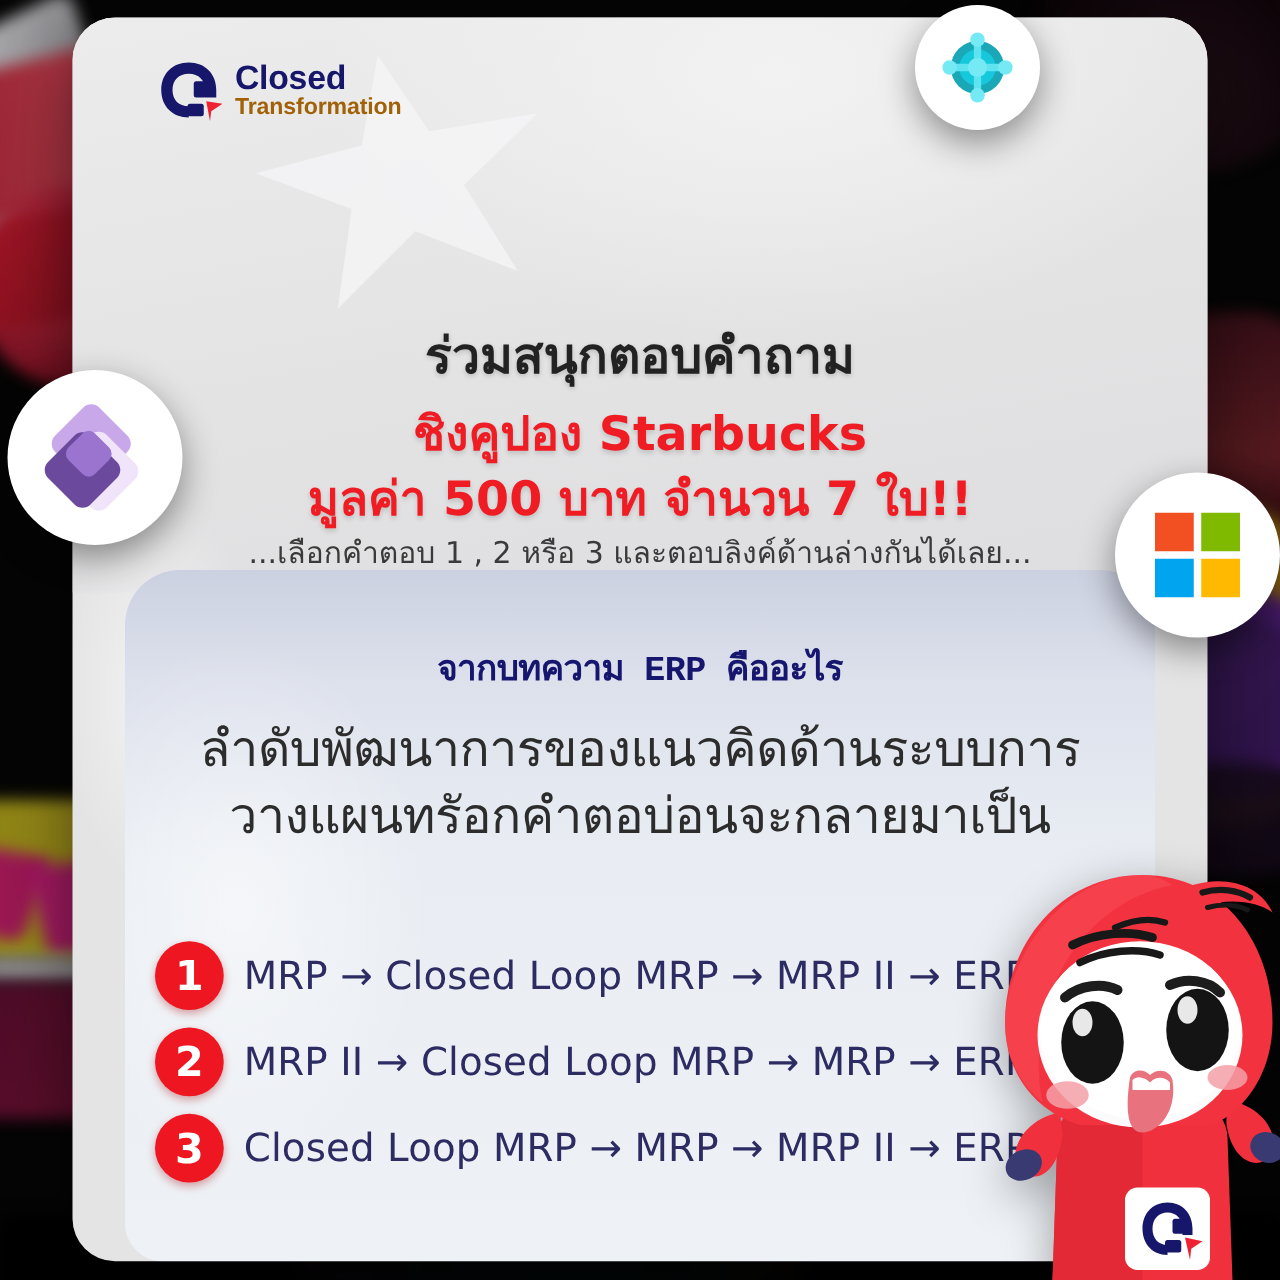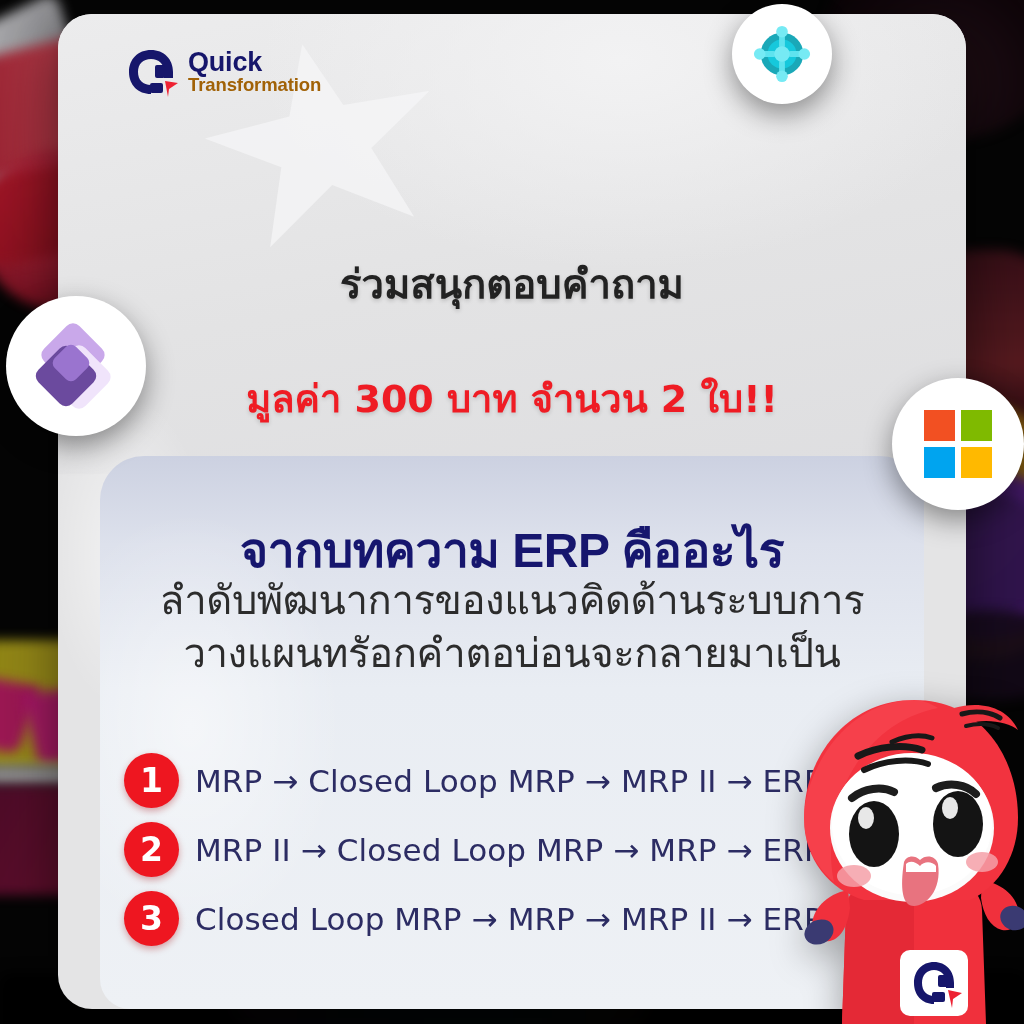--- a/index.html
+++ b/index.html
@@ -223,22 +223,22 @@
   }
   .panel-sheen {
     position: absolute; left: -60px; top: 60px;
     width: 300px; height: 420px;
     background: radial-gradient(ellipse at center, rgba(255,255,255,.5) 0%, rgba(255,255,255,0) 72%);
   }
 
   #q-head {
     position: absolute; left: 0; top: 56px; width: 100%;
     text-align: center;
-    font-family: Liberation Sans, sans-serif;
-    font-weight: 700; font-size: 48px; color: #16166e;
+    font-family: Liberation Mono, monospace;
+    font-weight: 700; font-size: 28px; color: #16166e;
     letter-spacing: -.5px;
   }
 
   #q-body {
     position: absolute; left: 20px; top: 118px; width: 784px;
     text-align: center;
     font-family: "DejaVu Sans", sans-serif;
     font-weight: 400; font-size: 40px; line-height: 1.32;
     color: #2c2c2c;
     letter-spacing: -.4px;
@@ -331,28 +331,30 @@
     <div id="brand">
       <span class="brand-mark">
         <svg width="54" height="54" viewBox="0 0 54 54">
           <path d="M27 5 C14 5 5 14 5 27 C5 40 14 49 27 49 L27 40 C19 40 14 35 14 27 C14 19 19 14 27 14 C35 14 40 19 40 27 L40 33 L49 33 L49 27 C49 14 40 5 27 5 Z" fill="#16166b"></path>
           <rect x="31" y="20" width="10" height="13" rx="2" fill="#16166b"></rect>
           <rect x="26" y="38" width="13" height="10" rx="2" fill="#16166b"></rect>
           <path d="M41 36 L54 38 L45 44 L44 52 Z" fill="#ee2233"></path>
         </svg>
       </span>
       <span class="brand-text">
-        <div class="brand-l1">Quick</div>
+        <div class="brand-l1">Closed</div>
         <div class="brand-l2">Transformation</div>
       </span>
     </div>
 
 
     <div id="sub-join">ร่วมสนุกตอบคำถาม</div>
-    <div class="prize-line" id="prize-2">มูลค่า 300 บาท จำนวน 2 ใบ!!</div>
+    <div class="prize-line" id="prize-1">ชิงคูปอง Starbucks</div>
+    <div class="prize-line" id="prize-2">มูลค่า 500 บาท จำนวน 7 ใบ!!</div>
+    <div id="hint-line">...เลือกคำตอบ 1 , 2 หรือ 3 และตอบลิงค์ด้านล่างกันได้เลย...</div>
 
     <div id="panel">
       <div class="panel-sheen"></div>
 
       <div id="q-head">จากบทความ ERP คืออะไร</div>
 
       <div id="q-body">
         <div>ลำดับพัฒนาการของแนวคิดด้านระบบการ</div>
         <div>วางแผนทรัอกคำตอบ่อนจะกลายมาเป็น</div>
       </div>

